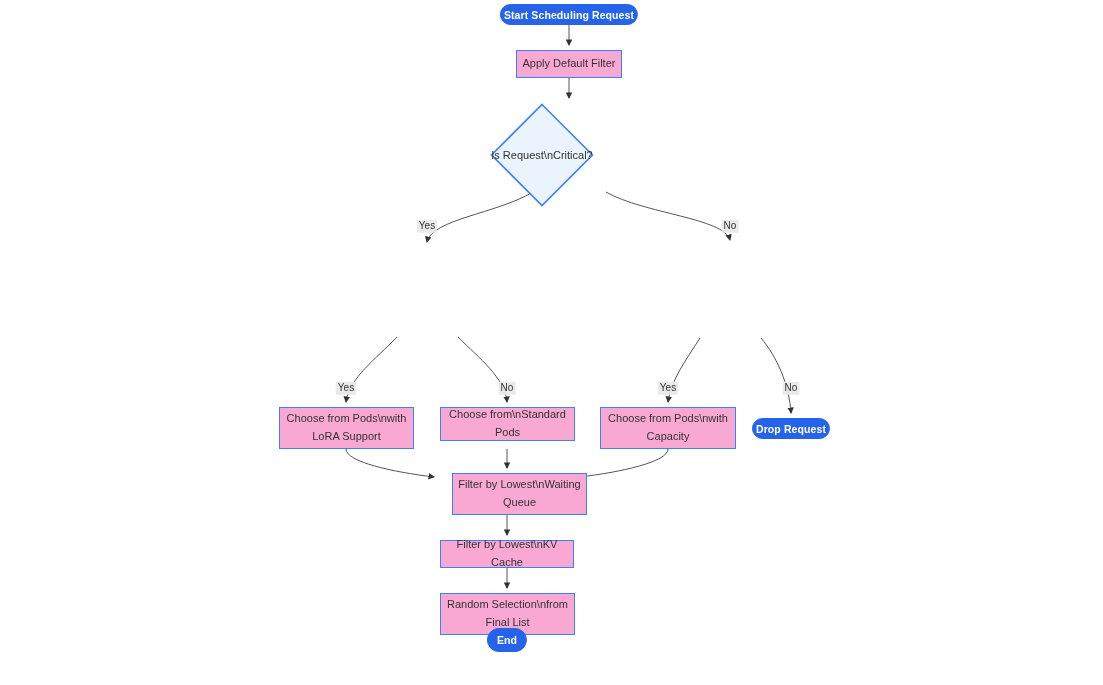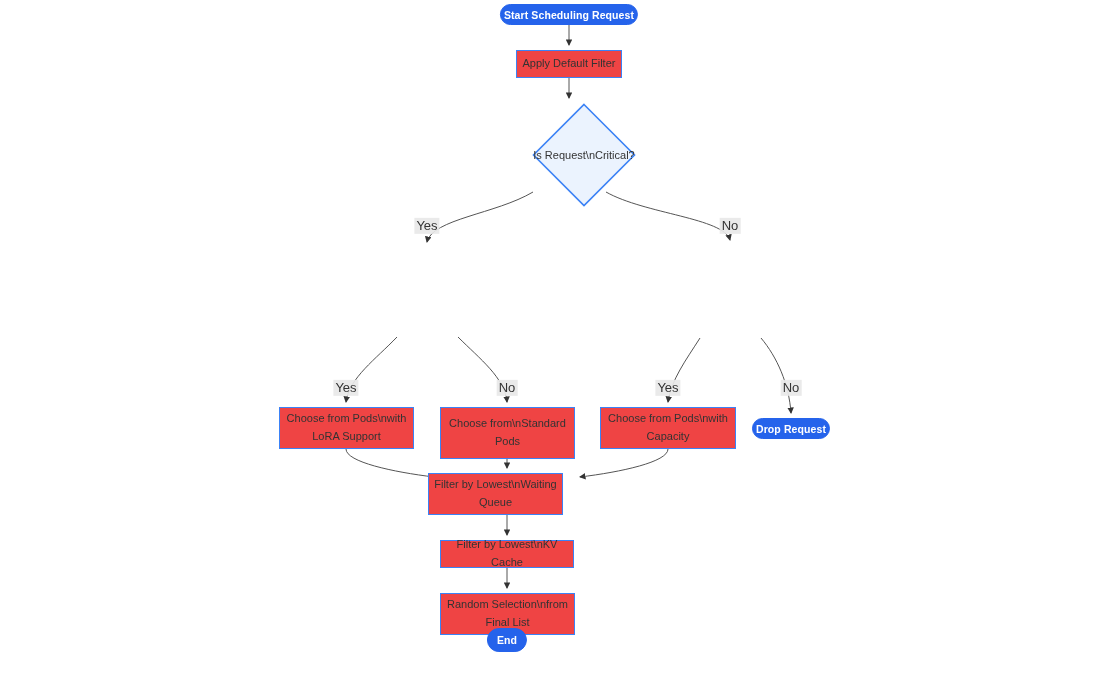--- a/index.html
+++ b/index.html
@@ -2,29 +2,29 @@
 <html><head>
 <meta charset="utf-8">
 <style>
   html,body{margin:0;padding:0;background:#fff;}
   .canvas{position:relative;width:1103px;height:685px;background:#ffffff;
           font-family:"Liberation Sans",sans-serif;overflow:hidden;}
   .edge-layer{position:absolute;left:0;top:0;width:1103px;height:685px;}
   .edge{stroke:#555555;stroke-width:1;fill:none;}
   .node{position:absolute;box-sizing:border-box;display:flex;align-items:center;
         justify-content:center;text-align:center;color:#333333;font-size:11px;}
-  .rect{background:#ef4444;border:1.4px solid #3B82F6;flex-direction:column;line-height:1.6;}
+  .rect{background:#f9a8d4;border:1.4px solid #3B82F6;flex-direction:column;line-height:1.6;}
   .pill{background:#2563EB;color:#ffffff;font-weight:bold;border-radius:11px;
         transform:translateX(-50%);white-space:nowrap;padding:0 3px;height:21px;
         border:1px solid #2563EB;font-size:10.5px;letter-spacing:.1px;}
   .diamond{background:transparent;}
   .diamond svg{position:absolute;left:0;top:0;}
   .diamond .lbl{position:relative;z-index:2;white-space:nowrap;}
   .edge-label{position:absolute;transform:translate(-50%,-50%);background:rgba(232,232,232,.92);
-        padding:0 2px;font-size:13px;color:#333333;line-height:1.25;}
+        padding:0 2px;font-size:10px;color:#333333;line-height:1.25;}
 </style>
 </head>
 <body>
 
 <div class="canvas">
 
   <svg class="edge-layer" width="1103" height="685" viewBox="0 0 1103 685">
     <defs>
       <marker id="arrow" viewBox="0 0 10 10" refX="8.5" refY="5" markerWidth="6.5" markerHeight="6.5" orient="auto-start-reverse">
         <path d="M0,0 L10,5 L0,10 z" fill="#333333"></path>
@@ -47,49 +47,49 @@
   </svg>
 
   <div class="node pill" style="left:569px;top:4px;">
     <span>Start Scheduling Request</span>
   </div>
 
   <div class="node rect" style="left:516px;top:50px;width:106px;height:28px;">
     <span>Apply Default Filter</span>
   </div>
 
-  <div class="node diamond" style="left:532px;top:103px;width:104px;height:104px;">
+  <div class="node diamond" style="left:490px;top:103px;width:104px;height:104px;">
     <svg width="104" height="104" viewBox="0 0 104 104">
       <polygon points="52,1.5 102.5,52 52,102.5 1.5,52" fill="#EBF3FE" stroke="#3B82F6" stroke-width="1.6"></polygon>
     </svg>
     <span class="lbl">Is Request\nCritical?</span>
   </div>
 
 
 
   <div class="node rect" style="left:279px;top:407px;width:135px;height:42px;">
     <span>Choose from Pods\nwith</span>
     <span>LoRA Support</span>
   </div>
 
-  <div class="node rect" style="left:440px;top:407px;width:135px;height:52px;">
+  <div class="node rect" style="left:440px;top:407px;width:135px;height:34px;">
     <span>Choose from\nStandard</span>
     <span>Pods</span>
   </div>
 
   <div class="node rect" style="left:600px;top:407px;width:136px;height:42px;">
     <span>Choose from Pods\nwith</span>
     <span>Capacity</span>
   </div>
 
   <div class="node pill" style="left:791px;top:418px;">
     <span>Drop Request</span>
   </div>
 
-  <div class="node rect" style="left:428px;top:473px;width:135px;height:42px;">
+  <div class="node rect" style="left:452px;top:473px;width:135px;height:42px;">
     <span>Filter by Lowest\nWaiting</span>
     <span>Queue</span>
   </div>
 
   <div class="node rect" style="left:440px;top:540px;width:134px;height:28px;">
     <span>Filter by Lowest\nKV Cache</span>
   </div>
 
   <div class="node rect" style="left:440px;top:593px;width:135px;height:42px;">
     <span>Random Selection\nfrom</span>

